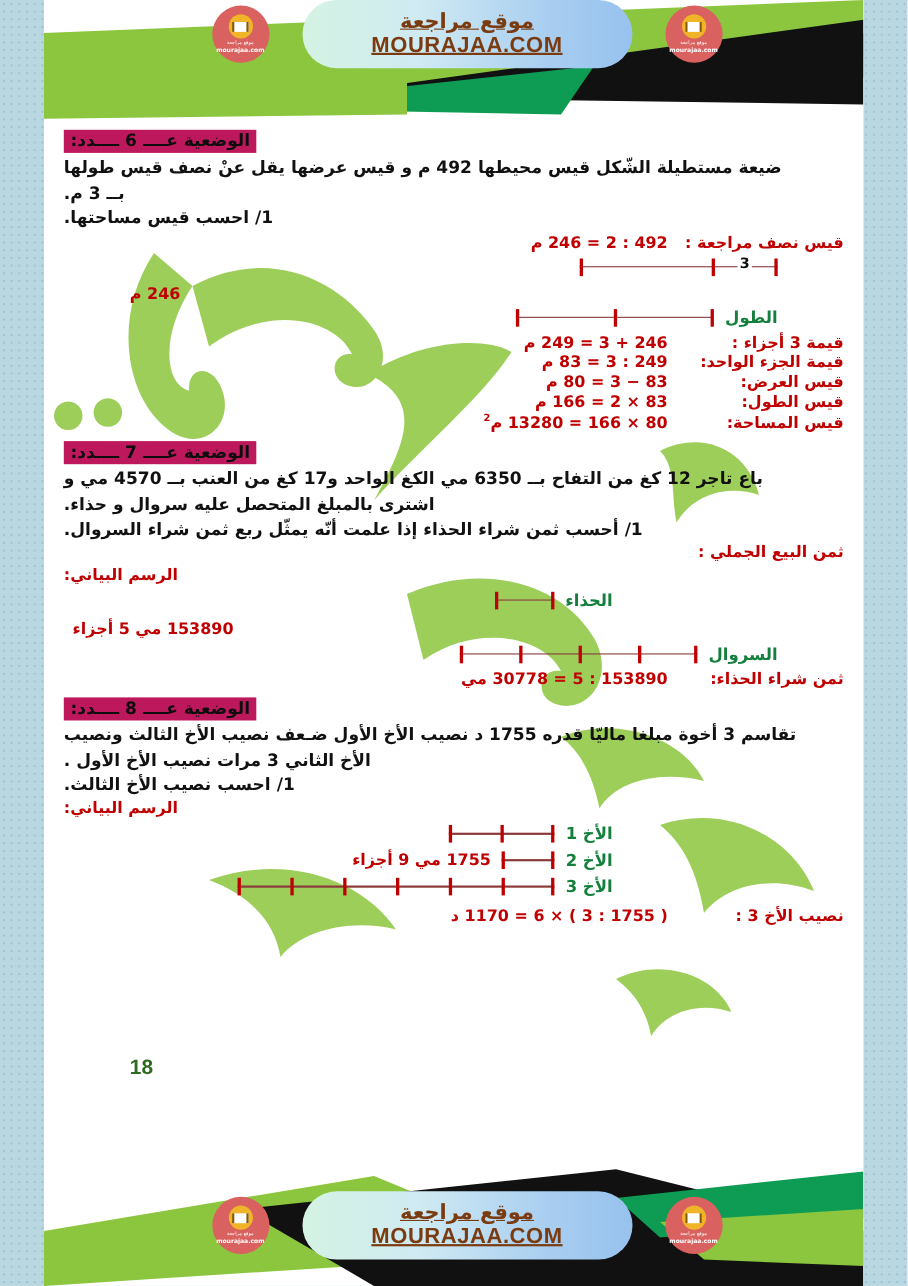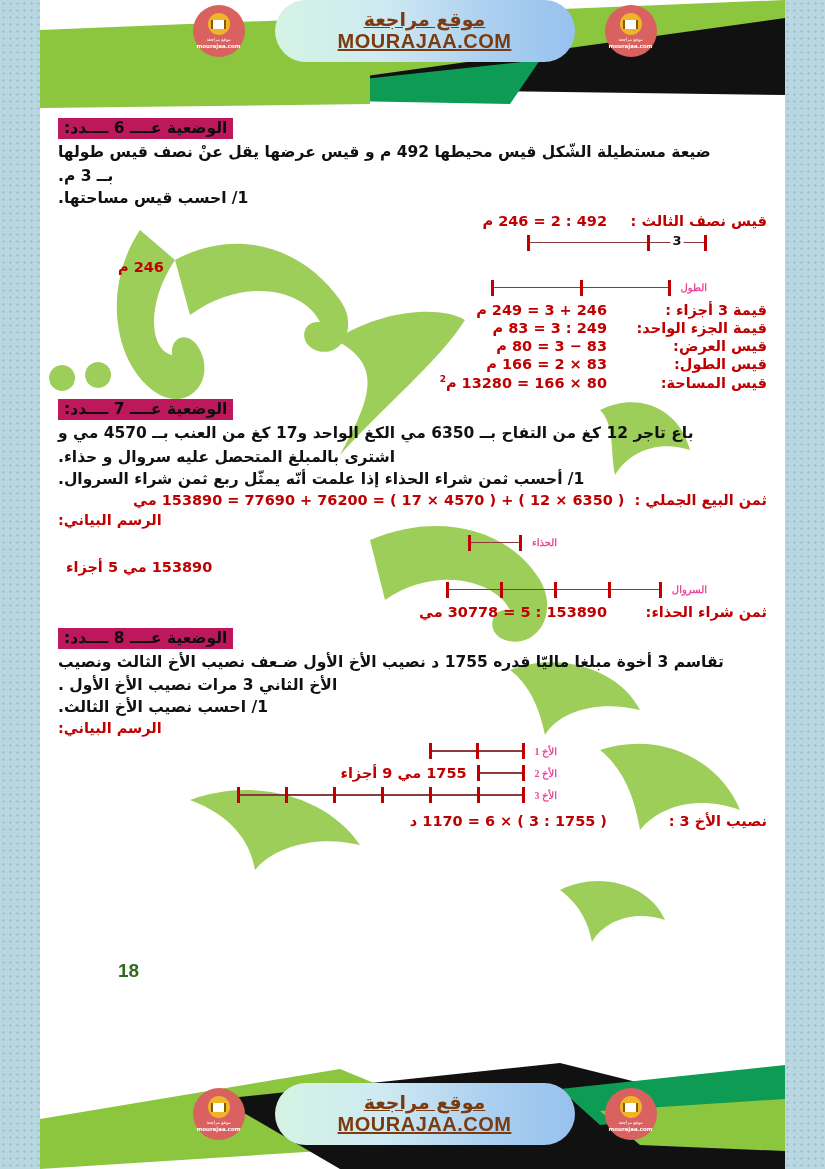--- a/index.html
+++ b/index.html
@@ -83,21 +83,21 @@
     margin:2px 0;direction:rtl;
   }
   .redline .lab{min-width:150px;text-align:right;flex:0 0 auto;}
   .redline .val{direction:rtl;unicode-bidi:isolate;white-space:nowrap;}
   .sub{font-size:9px;vertical-align:super;}
   .label-red{color:#c00000;font-size:14.5px;font-weight:700;text-align:center;}
 
   
   .bars{margin:4px 0;}
   .barrow{display:flex;align-items:center;gap:10px;margin:6px 0;direction:rtl;}
-  .barlabel{color:#ec4899;font-size:10px;font-weight:700;white-space:nowrap;font-family:Liberation Serif, serif;}
+  .barlabel{color:#15803d;font-size:15px;font-weight:700;white-space:nowrap;}
   .bar{position:relative;height:16px;flex:0 0 auto;}
   .bar .line{position:absolute;top:7px;left:0;right:0;height:1.4px;background:#8b3a3a;}
   .bar .tick{position:absolute;top:0;width:3px;height:16px;background:#c00000;}
   .seglab{position:absolute;top:-2px;font-size:13px;font-weight:700;color:#111;
     transform:translateX(-50%);background:#fff;padding:0 2px;}
 
   .pageno{
     position:absolute;left:118px;top:1078px;z-index:11;
     color:#2f6b1f;font-size:19px;font-weight:700;
     font-family:"Liberation Sans", sans-serif;
@@ -153,21 +153,21 @@
 
     <div class="sec">
       <div class="title-row">
         <span class="sec-title">الوضعية عــــ 6 ــــدد:</span>
       </div>
       <div class="stmt">ضيعة مستطيلة الشّكل قيس محيطها 492 م و قيس عرضها يقل عنْ نصف قيس طولها</div>
       <div class="stmt" style="text-align:left;">بــ 3 م.</div>
       <div class="q">1/ احسب قيس مساحتها.</div>
 
       <div class="redline" style="justify-content:flex-start;margin-top:6px;">
-        <span class="lab">قيس نصف الثالث  :</span>
+        <span class="lab">قيس نصف مراجعة  :</span>
         <span class="val">492 : 2 = 246 م</span>
       </div>
 
       <div class="bars">
         <div class="barrow" style="padding-right:60px;">
           <div class="bar" style="width:180px;">
             <div class="line"></div>
             <div class="tick" style="left:0;"></div>
             <div class="tick" style="left:120px;"></div>
             <div class="tick" style="right:0;"></div>
@@ -213,21 +213,20 @@
     <div class="sec" style="margin-top:8px;">
       <div class="title-row">
         <span class="sec-title">الوضعية عــــ 7 ــــدد:</span>
       </div>
       <div class="stmt">باع تاجر 12 كغ من التفاح بــ 6350 مي الكغ الواحد و17 كغ من العنب بــ 4570 مي   و</div>
       <div class="stmt" style="text-align:left;">اشترى بالمبلغ المتحصل عليه سروال و حذاء.</div>
       <div class="q">1/ أحسب ثمن شراء الحذاء إذا علمت أنّه يمثّل ربع ثمن شراء السروال.</div>
 
       <div class="redline" style="margin-top:4px;">
         <span class="lab" style="min-width:120px;">ثمن البيع الجملي :</span>
-        <span class="val">( 6350 × 12 ) + ( 4570 × 17 ) = 76200 + 77690 = 153890 مي</span>
       </div>
 
       <div style="text-align:left;">
         <span class="label-red">الرسم البياني:</span>
       </div>
 
       <div class="bars" style="margin-top:6px;">
         <div class="barrow" style="padding-right:210px;">
           <span class="barlabel">الحذاء</span>
           <div class="bar" style="width:54px;">

